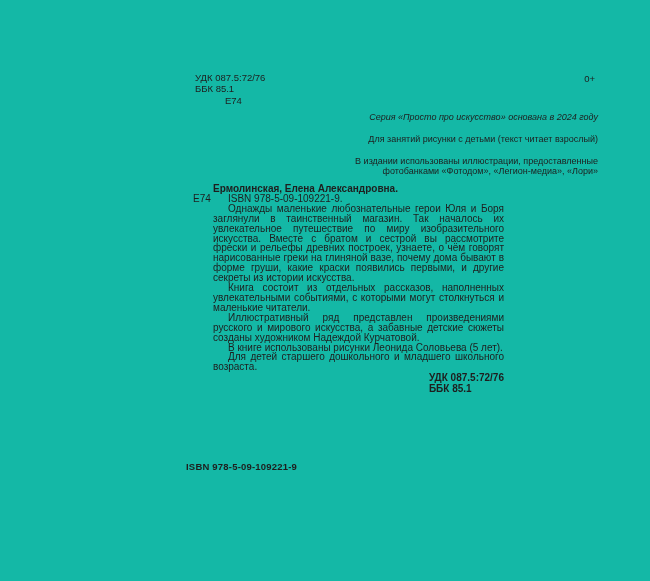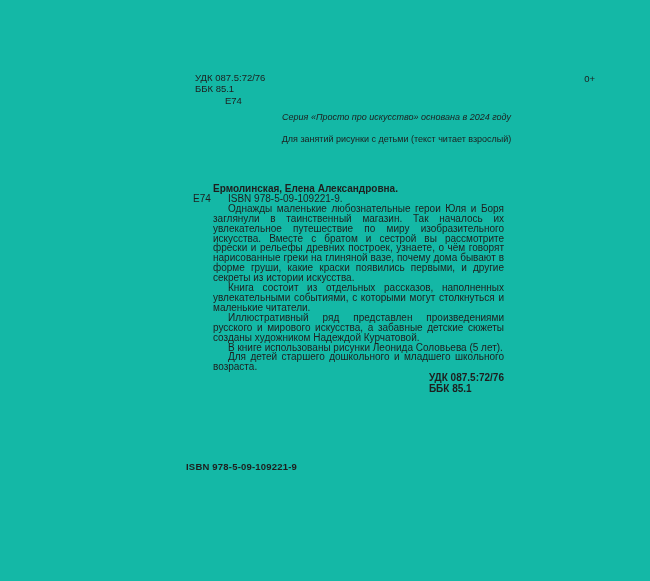--- a/index.html
+++ b/index.html
@@ -33,21 +33,21 @@
     right: 55px;
     font-size: 9.5px;
   }
 
   
   .center-notes {
     position: absolute;
     left: 195px;
     top: 112px;
     width: 403px;
-    text-align: center;
+    text-align: right;
     font-size: 9px;
     line-height: 10.8px;
   }
   .center-notes .series { font-style: italic; }
   .center-notes .audience { margin-top: 11px; }
   .center-notes .credit { margin-top: 11px; }
 
   
   .card {
     position: absolute;
@@ -102,20 +102,24 @@
     <div>УДК 087.5:72/76</div>
     <div>ББК 85.1</div>
     <div class="sign">Е74</div>
   </div>
 
   <div class="age">0+</div>
 
   <div class="center-notes">
     <div class="series">Серия «Просто про искусство» основана в 2024 году</div>
     <div class="audience">Для занятий рисунки с детьми (текст читает взрослый)</div>
+    <div class="credit">
+      <div>В издании использованы иллюстрации, предоставленные</div>
+      <div>фотобанками «Фотодом», «Легион-медиа», «Лори»</div>
+    </div>
   </div>
 
   <div class="card">
     <div class="card-author">Ермолинская, Елена Александровна.</div>
     <span class="card-sign">Е74</span>
     <div class="card-body">
       <p>ISBN 978-5-09-109221-9.</p>
       <p>Однажды маленькие любознательные герои Юля и Боря заглянули в таинственный магазин. Так началось их увлекательное путешествие по миру изобразительного искусства. Вместе с братом и сестрой вы рассмотрите фрески и рельефы древних построек, узнаете, о чём говорят нарисованные греки на глиняной вазе, почему дома бывают в форме груши, какие краски появились первыми, и другие секреты из истории искусства.</p>
       <p>Книга состоит из отдельных рассказов, наполненных увлекательными событиями, с которыми могут столкнуться и маленькие читатели.</p>
       <p>Иллюстративный ряд представлен произведениями русского и мирового искусства, а забавные детские сюжеты созданы художником Надеждой Курчатовой.</p>

